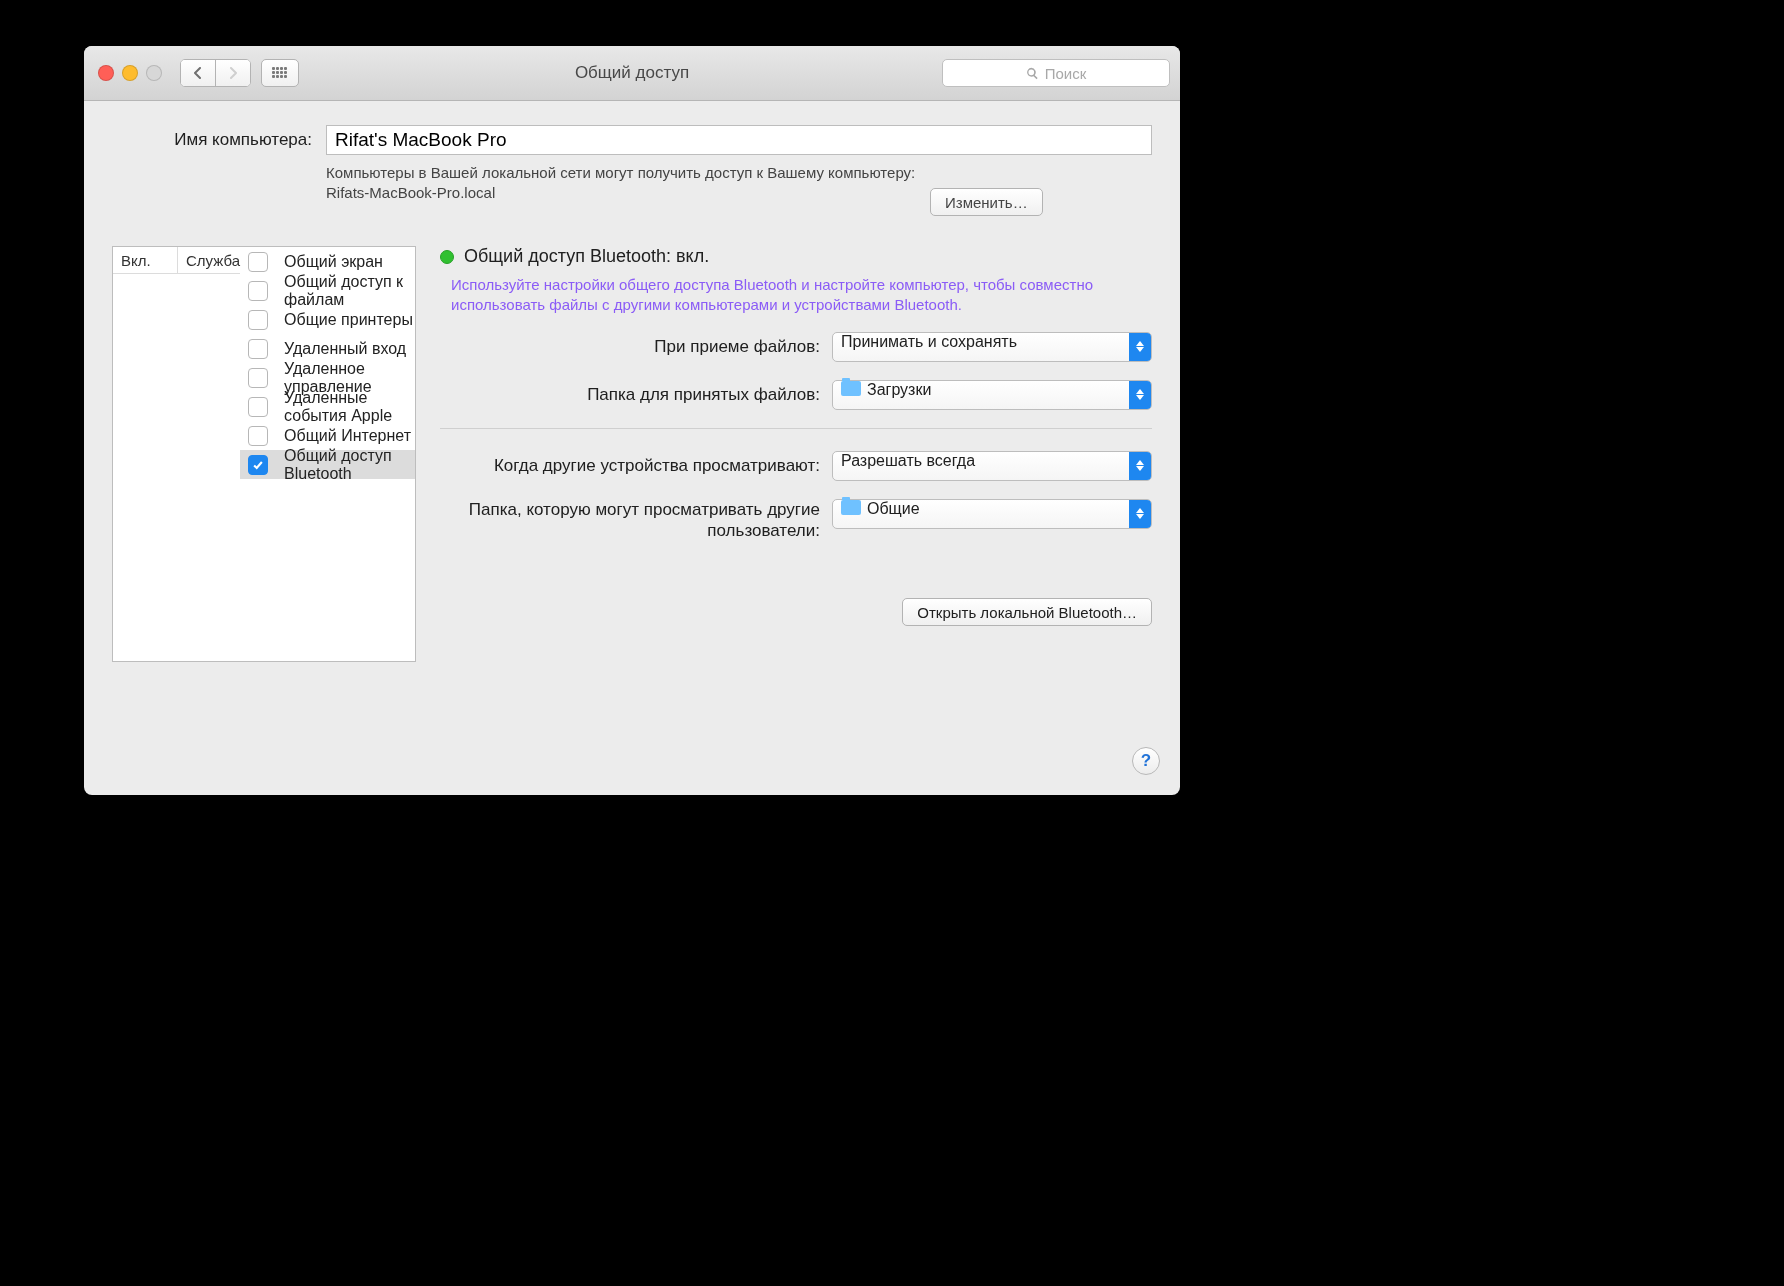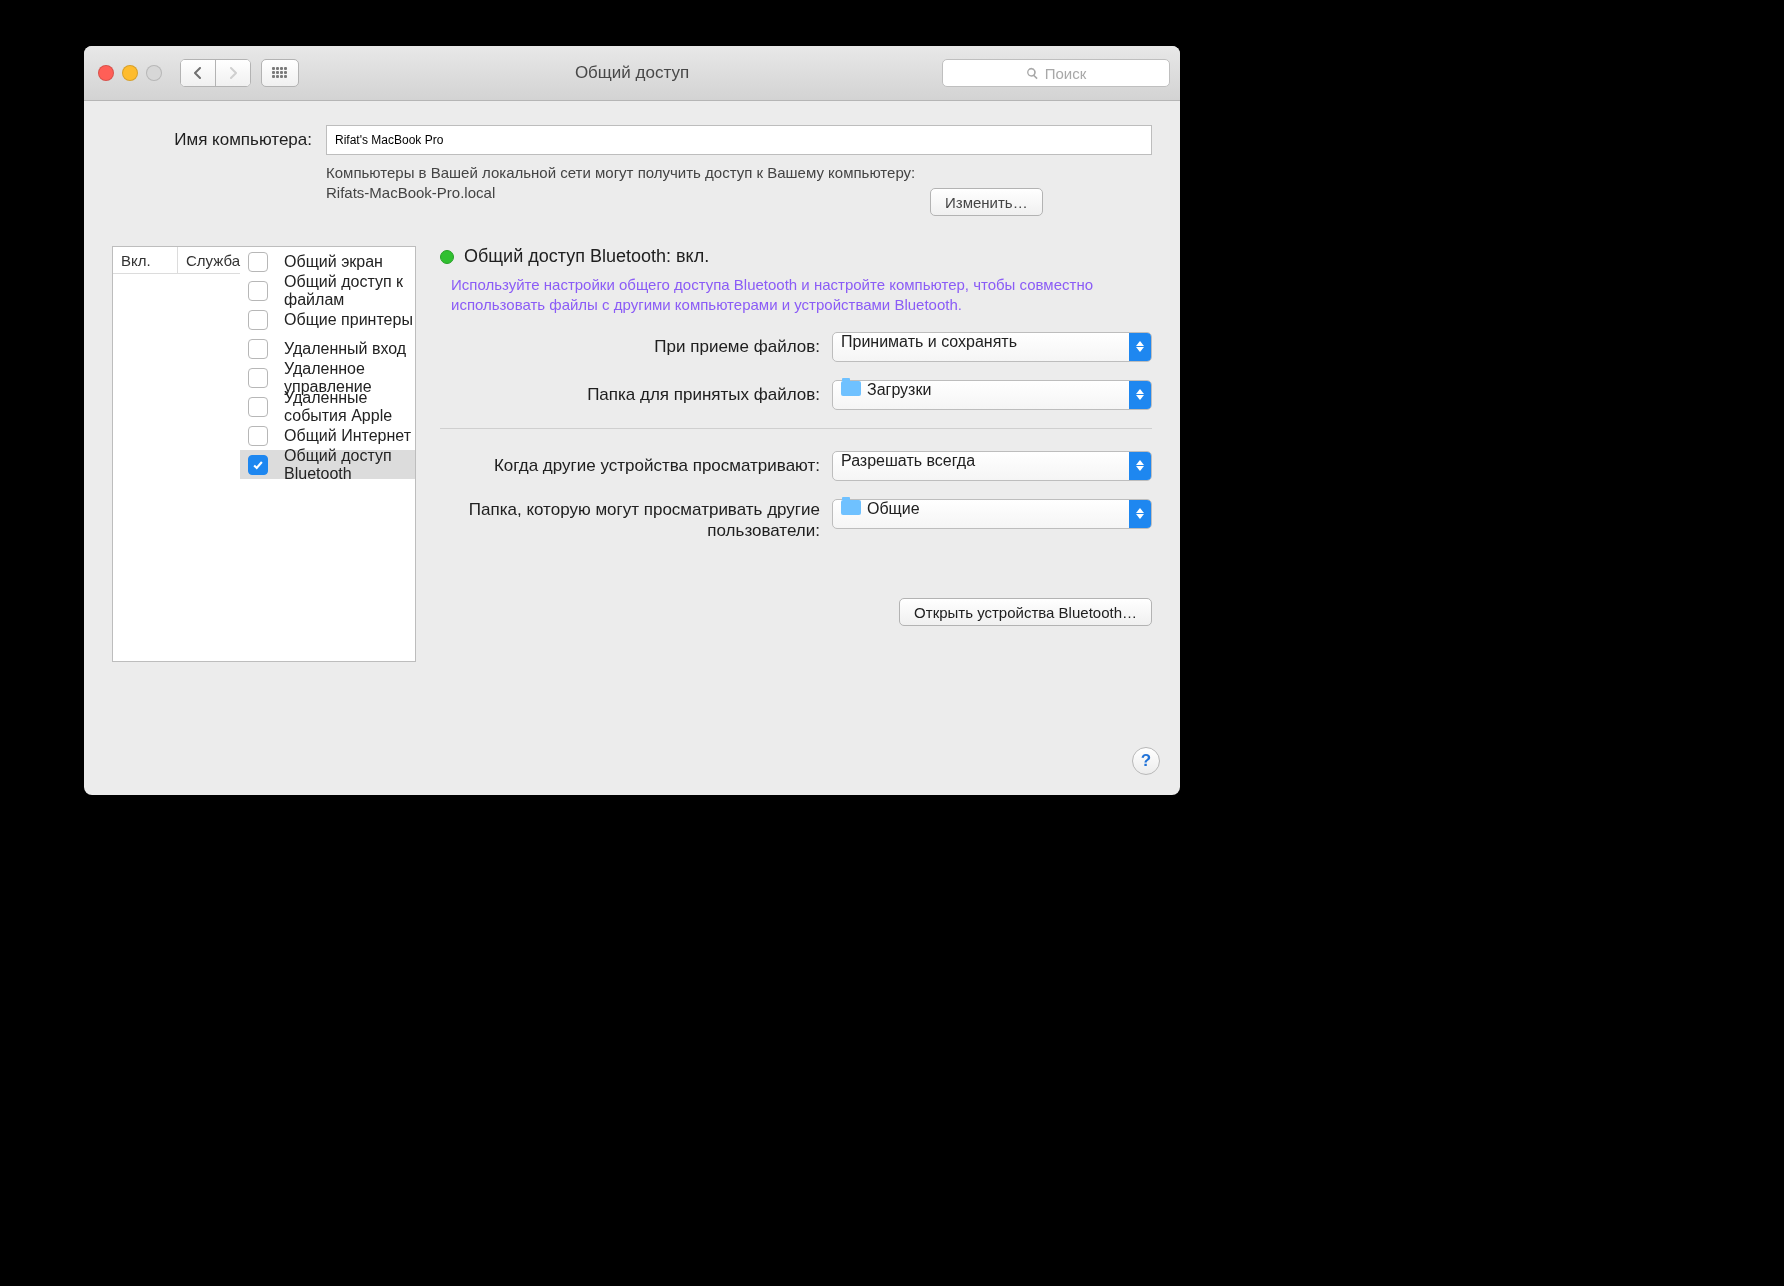--- a/index.html
+++ b/index.html
@@ -83,21 +83,21 @@
     flex:1;padding:24px 28px 20px 28px;
     display:flex;flex-direction:column;
   }
   .row-name{
     display:flex;align-items:center;gap:14px;margin-bottom:8px;
   }
   .row-name .label{width:200px;text-align:right;font-size:17px;}
   .row-name input{
     flex:1;height:28px;
     border:1px solid #bdbdbd;border-radius:0;
-    padding:0 8px;font-size:12px;
+    padding:0 8px;font-size:19px;
     background:#fff;
   }
   .row-desc{
     display:flex;align-items:flex-start;gap:14px;font-size:15px;color:#444;margin-bottom:30px;
   }
   .row-desc .pad{width:200px;}
   .row-desc .txt{flex:1;max-width:590px;line-height:1.35;}
   .btn{
     height:26px;padding:0 14px;
     border:1px solid #b3b3b3;border-radius:5px;
@@ -316,21 +316,21 @@
         <div class="form-row" style="align-items:flex-start">
           <div class="flabel">Папка, которую могут просматривать другие пользователи:</div>
           <div class="popup">
             <span class="folder-icon"></span>
             <span>Общие</span>
             <span class="arrows"></span>
           </div>
         </div>
 
         <div class="open-bt-row">
-          <div class="btn">Открыть устройства Bluetooth…</div>
+          <div class="btn">Открыть локальной Bluetooth…</div>
         </div>
       </div>
 
     </div>
   </div>
 
   <div class="help">?</div>
 
 </div>
 

